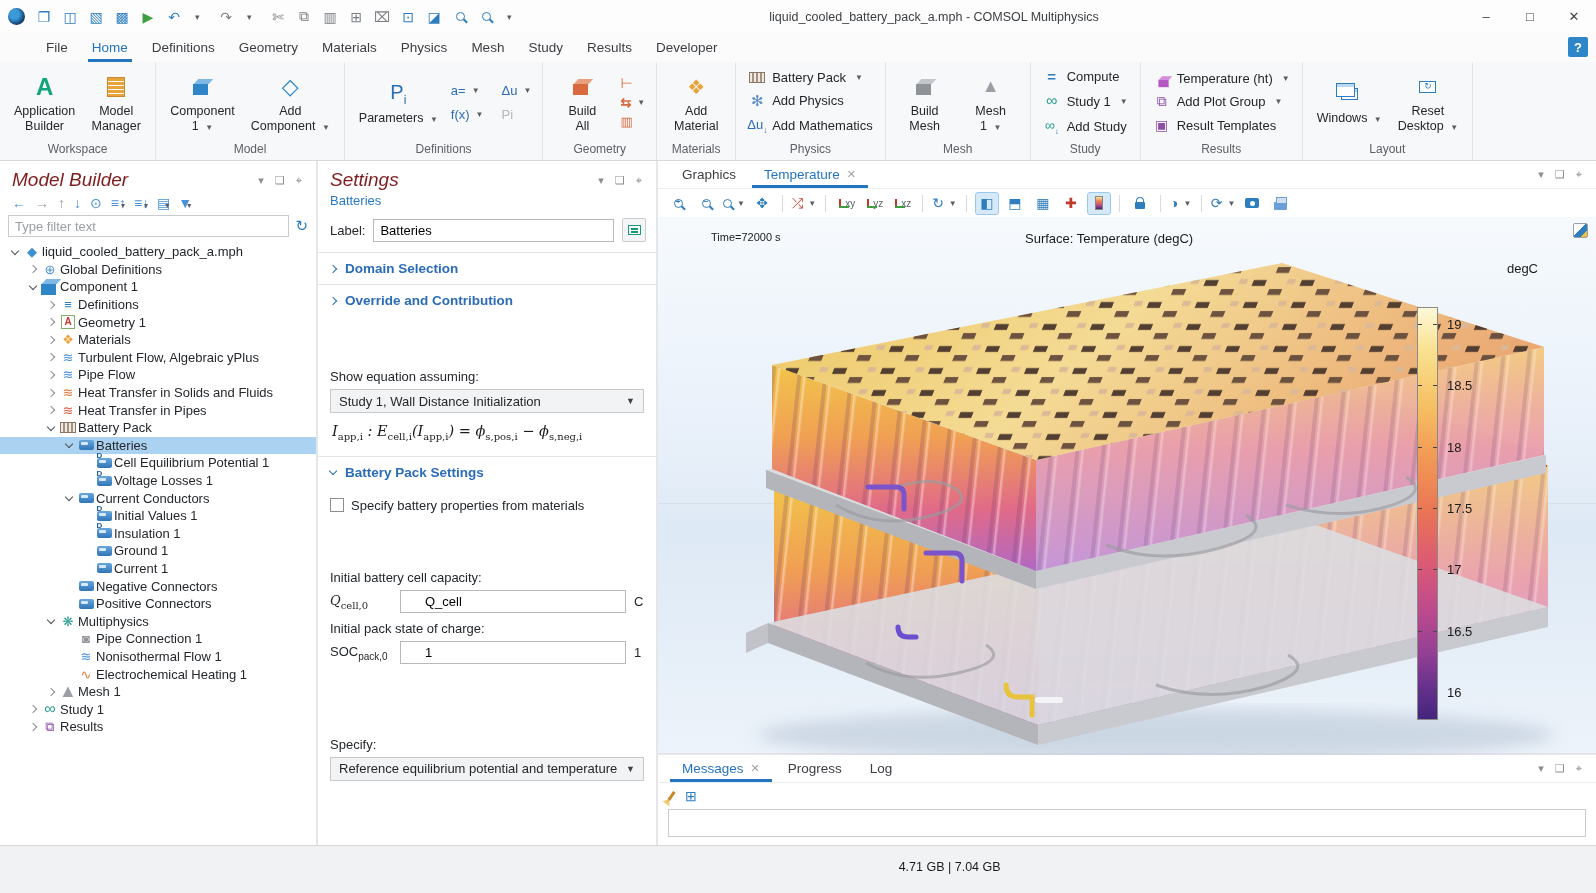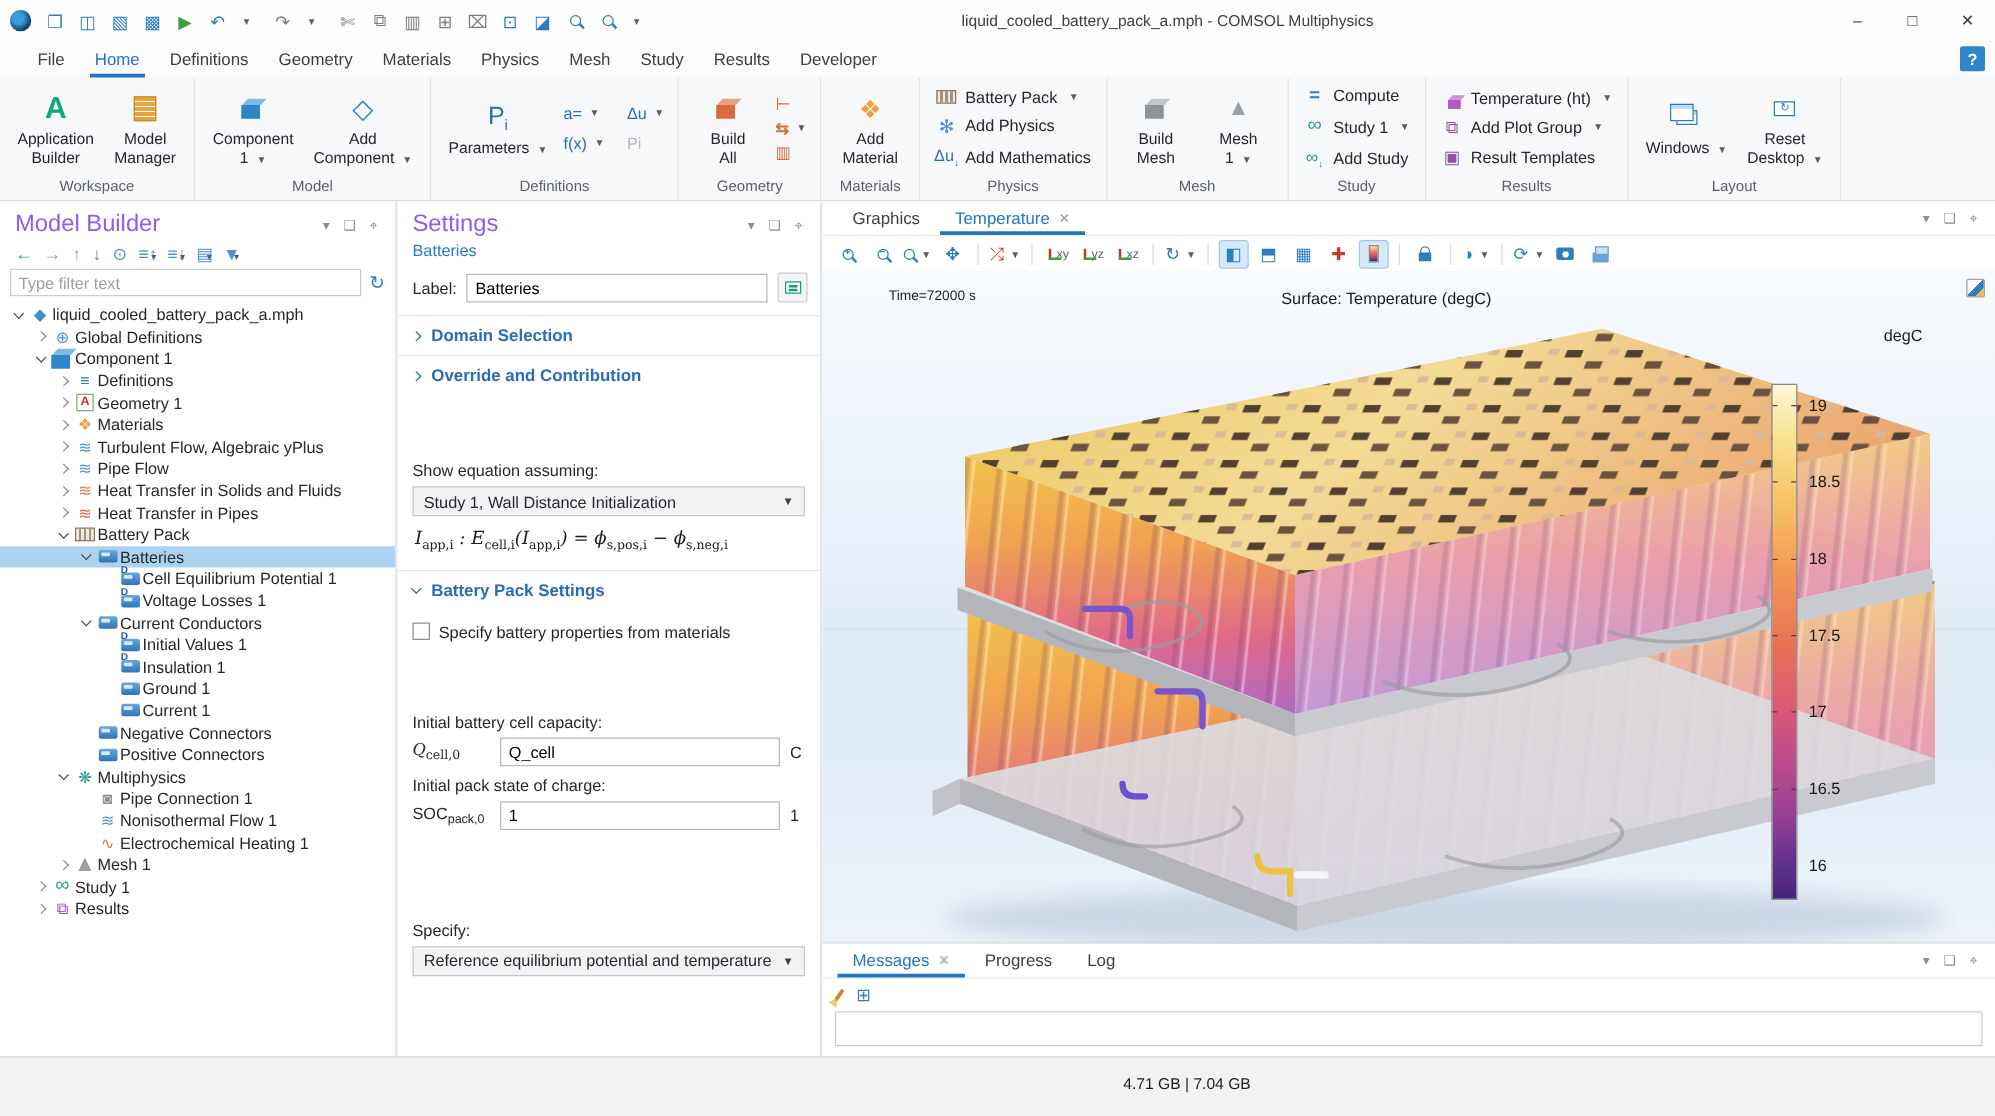--- a/index.html
+++ b/index.html
@@ -16,21 +16,21 @@
   .qat .qbtn.gray { color:#7a7e83; }
   .qat .qbtn.green { color:#3f9e3f; }
   .qat .caretbtn { min-width:10px; font-size:9px; color:#5b5e63; }
   .logo { width:17px; height:17px; border-radius:50%; background:radial-gradient(circle at 38% 38%, #3a9bd8 0 30%, #123a6b 70%); margin-right:4px; }
   .title-text { flex:1; text-align:center; font-size:12.5px; color:#3b3e42; padding-right:120px; }
   .winctl { display:flex; }
   .winctl div { width:44px; height:30px; display:flex; align-items:center; justify-content:center;
     color:#444; font-size:13px; }
 
   
-  .menubar { height:29px; background:#fbfbfc; display:flex; align-items:stretch; padding-left:18px; flex:0 0 auto; position:relative; }
+  .menubar { height:29px; background:#fbfbfc; display:flex; align-items:stretch; padding-left:34px; flex:0 0 auto; position:relative; }
   .mtab { padding:0 12px; font-size:13.5px; color:#3b3e42; display:flex; align-items:center; position:relative; }
   .mtab.active { color:#2474c4; }
   .mtab.active::after { content:""; position:absolute; left:8px; right:8px; bottom:0; height:3px; background:#2474c4; }
   .helpbtn { position:absolute; right:8px; top:4px; width:20px; height:20px; background:#2e86c9; color:#fff;
     font-size:13px; font-weight:bold; display:flex; align-items:center; justify-content:center; border-radius:2px; }
 
   
   .ribbon { height:99px; background:#f7f8f9; border-bottom:1px solid #d8dadc; display:flex; flex:0 0 auto; }
   .rgroup { display:flex; flex-direction:column; border-right:1px solid #e3e4e6; padding:2px 8px 0 8px; }
   .rgroup-content { flex:1; display:flex; align-items:center; gap:4px; }
@@ -86,21 +86,21 @@
   .chev.closed { transform:rotate(-45deg); border-color:#8a8d92; }
   .chev.blue { border-color:#2b6cb8; }
   .broomic { display:inline-block; width:3px; height:10px; background:#c8862f; transform:rotate(35deg); position:relative; }
   .broomic::after { content:""; position:absolute; bottom:-5px; left:-3px; width:9px; height:6px;
     background:linear-gradient(#e8b24a,#f5d98a); clip-path:polygon(0 100%,50% 0,100% 100%); }
 
   
   .main { flex:1; display:flex; min-height:0; }
   .panel { background:#fff; }
   .phead { display:flex; align-items:center; padding:8px 10px 2px 12px; }
-  .phead .ptitle { font-size:19px; color:#8b5cf6; flex:1; }
+  .phead .ptitle { font-size:19px; color:#7f1d1d; flex:1;font-style:italic; }
   .phead .picons { color:#8a8d92; font-size:11px; letter-spacing:4px; }
 
   
   .mb { width:318px; flex:0 0 auto; border-right:2px solid #e4e6e8; display:flex; flex-direction:column; }
   .mb-toolbar { display:flex; align-items:center; gap:9px; padding:2px 10px 4px 12px; font-size:14px; }
   .mb-toolbar span { color:#4a90d9; }
   .mb-toolbar span.gr { color:#9aa0a6; }
   .mb-toolbar .tc { font-size:8px; color:#5b5e63; margin-left:-5px; }
   .filterrow { display:flex; align-items:center; padding:0 8px 4px 8px; gap:6px; }
   .filterrow input { flex:1; height:22px; border:1px solid #c9cbcd; font-size:13px; padding:0 6px;
@@ -131,21 +131,21 @@
     padding:0 8px; font-size:13px; gap:6px; }
   .sel-like .txt { flex:1; white-space:nowrap; overflow:hidden; }
   .sel-like .dar { font-size:9px; color:#3b3e42; }
   .eq { font-family:"DejaVu Serif", serif; font-style:italic; font-size:14.5px; padding:10px 2px 2px 2px; color:#1b1b1b; }
   .eq sub, .symb sub { font-size:10px; font-style:normal; }
   .chkrow { display:flex; align-items:center; gap:7px; padding:10px 12px 4px 12px; font-size:13px; }
   .chk { width:14px; height:14px; border:1px solid #8a8d91; background:#fff; }
   .fieldrow { display:flex; align-items:center; gap:8px; margin:4px 0 8px 0; }
   .symb { font-size:13px; min-width:62px; }
   .symb.it { font-family:"DejaVu Serif", serif; font-style:italic; }
-  .fieldrow input { flex:1; height:23px; border:1px solid #b6b8bb; font-size:13px; padding:0 6px; font-family:inherit; }
+  .fieldrow input { flex:1; height:23px; border:1px solid #b6b8bb; font-size:13px; padding:0 24px; font-family:inherit; }
   .unit { width:12px; text-align:left; font-size:13px; }
 
   
   .rightcol { flex:1; display:flex; flex-direction:column; min-width:0; }
   .gpanel { flex:1; background:#fff; display:flex; flex-direction:column; min-height:0; }
   .tabsrow { height:28px; display:flex; align-items:stretch; padding-left:10px; position:relative; border-bottom:1px solid #eceded; }
   .tabsrow .tab { padding:0 14px; display:flex; align-items:center; gap:7px; font-size:13.5px; color:#3b3e42; position:relative; }
   .tabsrow .tab.active { color:#2474c4; }
   .tabsrow .tab.active::after { content:""; position:absolute; left:2px; right:2px; bottom:0; height:3px; background:#2474c4; }
   .tabsrow .x { color:#9aa0a6; font-size:11px; }

